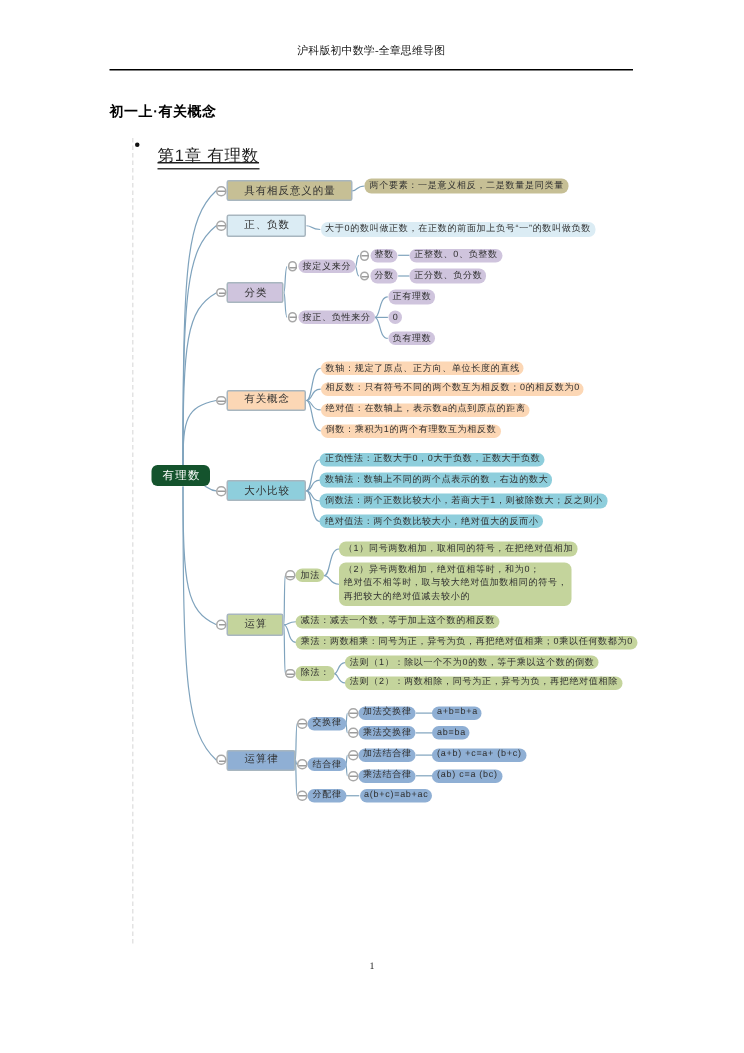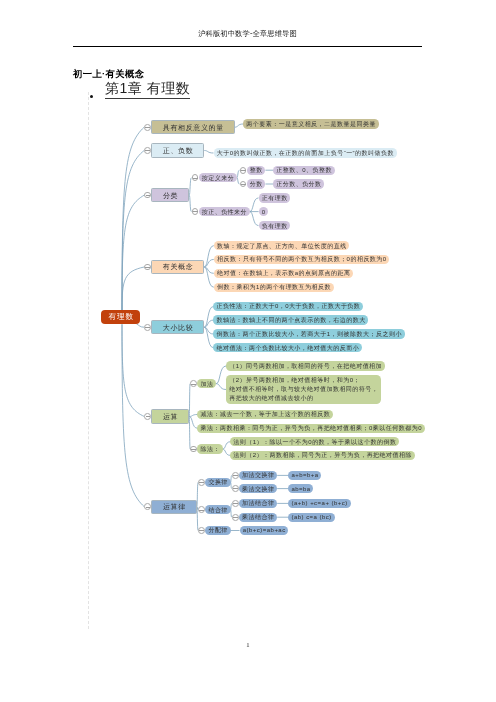--- a/index.html
+++ b/index.html
@@ -5,21 +5,21 @@
 <style>
 html,body{margin:0;padding:0;background:#fff;}
 body{width:496px;height:702px;font-family:"Liberation Sans",sans-serif;}
 #page{position:relative;width:452px;height:702px;overflow:hidden;background:#fff;}
 
 #hdr{position:absolute;left:73px;top:29px;width:349px;text-align:center;font-size:7.3px;
      color:#151515;font-family:"Liberation Serif",serif;letter-spacing:.1px;}
 #hdr-rule{position:absolute;left:73px;top:45.5px;width:349px;height:1.1px;background:#000;}
 #sect{position:absolute;left:73px;top:68px;font-size:9.3px;font-weight:bold;color:#000;letter-spacing:.4px;}
 #bullet{position:absolute;left:89.5px;top:94.5px;width:3.6px;height:3.6px;border-radius:50%;background:#111;}
-#chap{position:absolute;left:105px;top:80px;font-size:14px;color:#1f1f1f;letter-spacing:.5px;}
+#chap{position:absolute;left:105px;top:96px;font-size:11px;color:#1f1f1f;letter-spacing:.5px;text-decoration:underline;}
 #chap span{border-bottom:.9px solid #3a3a3a;padding-bottom:1.6px;}
 #guide{position:absolute;left:88px;top:92px;width:0;height:537px;border-left:1px dashed #e3e3e3;}
 #pno{position:absolute;left:0;top:641px;width:496px;text-align:center;font-size:6.6px;color:#222;
      font-family:"Liberation Serif",serif;}
 
 #mm{position:absolute;left:0;top:0;width:496px;height:702px;}
 #links{position:absolute;left:0;top:0;width:496px;height:702px;}
 #links path{fill:none;stroke:#7fa3bd;stroke-width:.8;}
 
 .nd{position:absolute;box-sizing:border-box;white-space:nowrap;}
@@ -88,21 +88,21 @@
         <path d="M 230.621875 482.4 C 231.10703125 482.4 230.9453125 488.6 231.70000000000002 488.6"></path>
         <path d="M 277.175 488.6 L 288.2 488.6"></path>
         <path d="M 196.884375 506.8 C 197.43140625 506.8 197.2490625 509.7 198.1 509.7"></path>
         <path d="M 230.621875 509.7 C 231.10703125 509.7 230.9453125 503.4 231.70000000000002 503.4"></path>
         <path d="M 277.175 503.4 L 288.2 503.4"></path>
         <path d="M 230.621875 509.7 C 231.10703125 509.7 230.9453125 517.2 231.70000000000002 517.2"></path>
         <path d="M 277.175 517.2 L 288.2 517.2"></path>
         <path d="M 196.884375 506.8 C 197.43140625 506.8 197.2490625 530.5 198.1 530.5"></path>
         <path d="M 230.621875 530.5 L 239.5 530.5"></path>
       </svg>
-  <div class="nd nroot" style="left: 101px; background: #c2410c; color: rgb(255, 255, 255); top: 310.091px;">
+  <div class="nd nroot" style="left: 101px; background: #14532d; color: rgb(255, 255, 255); top: 310.091px;">
         <div class="ln">有理数</div>
       </div>
       <div class="nd n1" style="left: 151.2px; background: rgb(198, 191, 149); color: rgb(47, 47, 47); border: 1px solid rgb(168, 182, 191); top: 120.138px;">
         <div class="ln">具有相反意义的量</div>
       </div>
       <div class="nd n2" style="left: 243.1px; background: rgb(198, 191, 149); color: rgb(47, 47, 47); top: 119.305px;">
         <div class="ln">两个要素：一是意义相反，二是数量是同类量</div>
       </div>
       <div class="nd n1" style="left: 151.2px; background: rgb(219, 236, 244); color: rgb(47, 47, 47); border: 1px solid rgb(168, 182, 191); top: 143.438px;">
         <div class="ln">正、负数</div>

